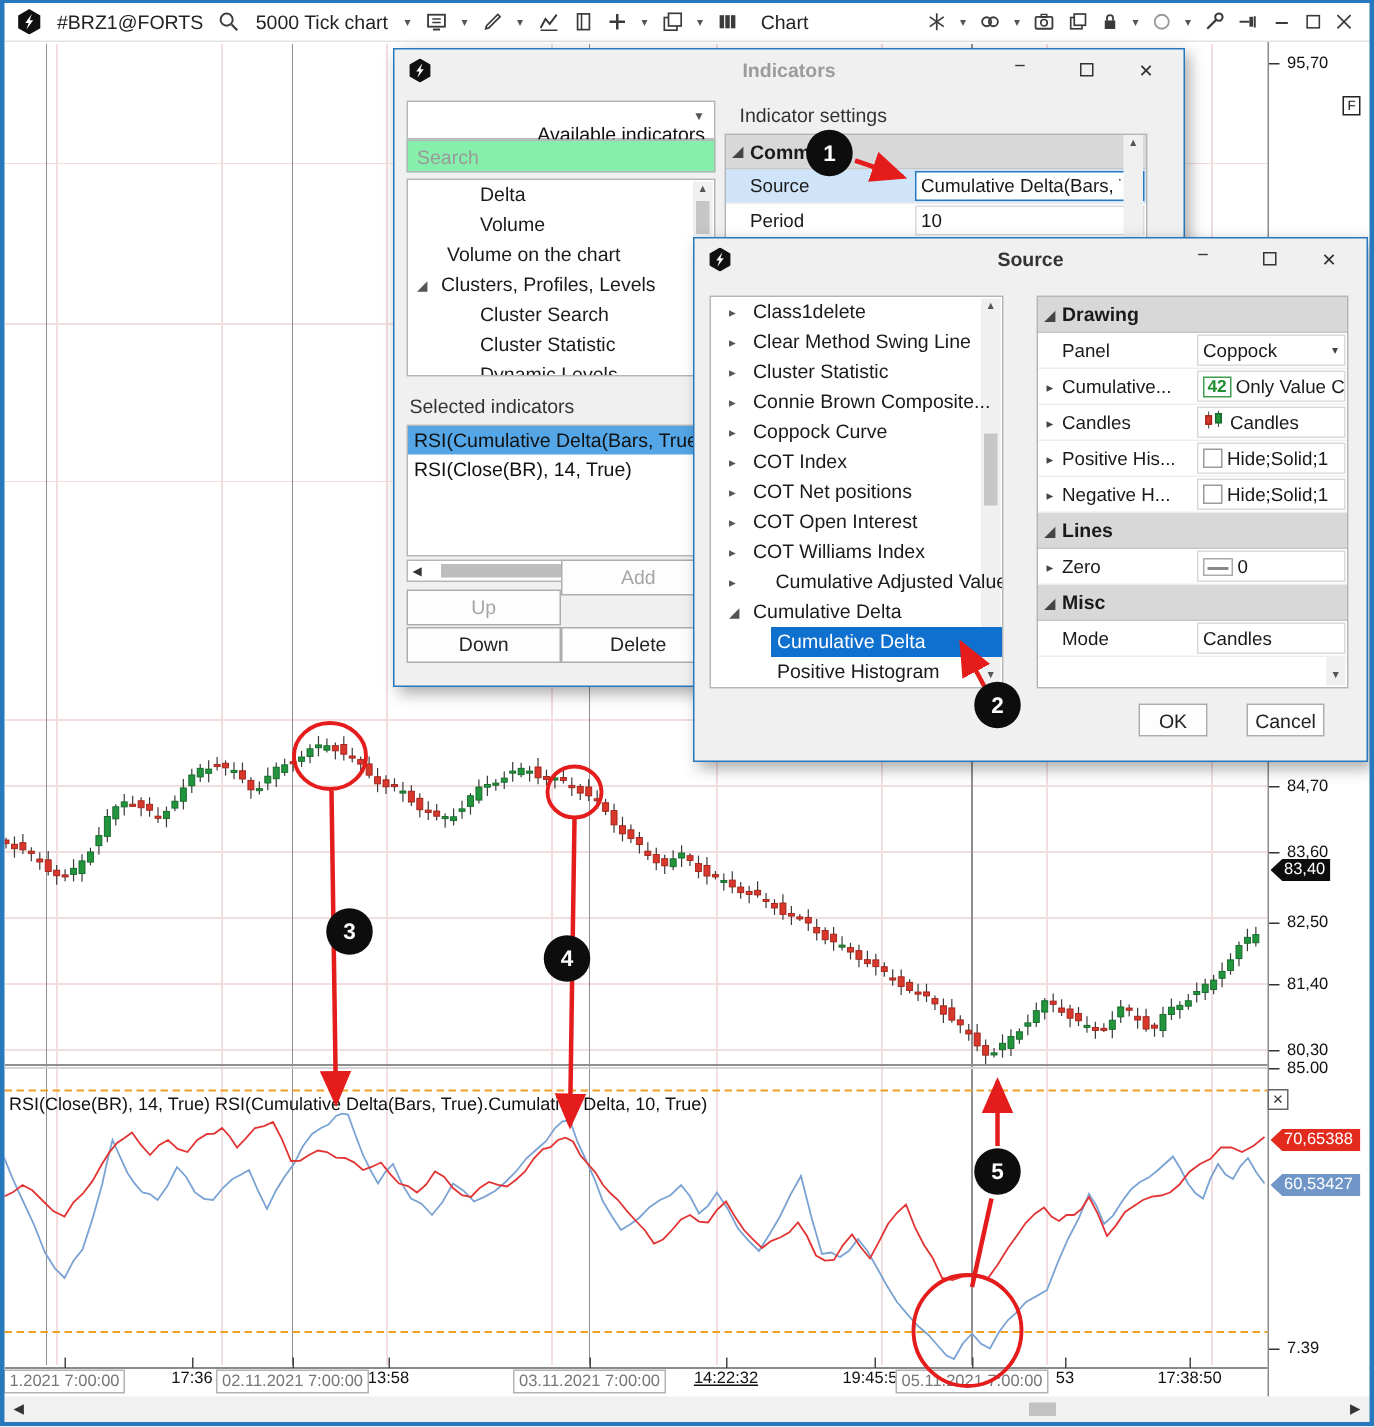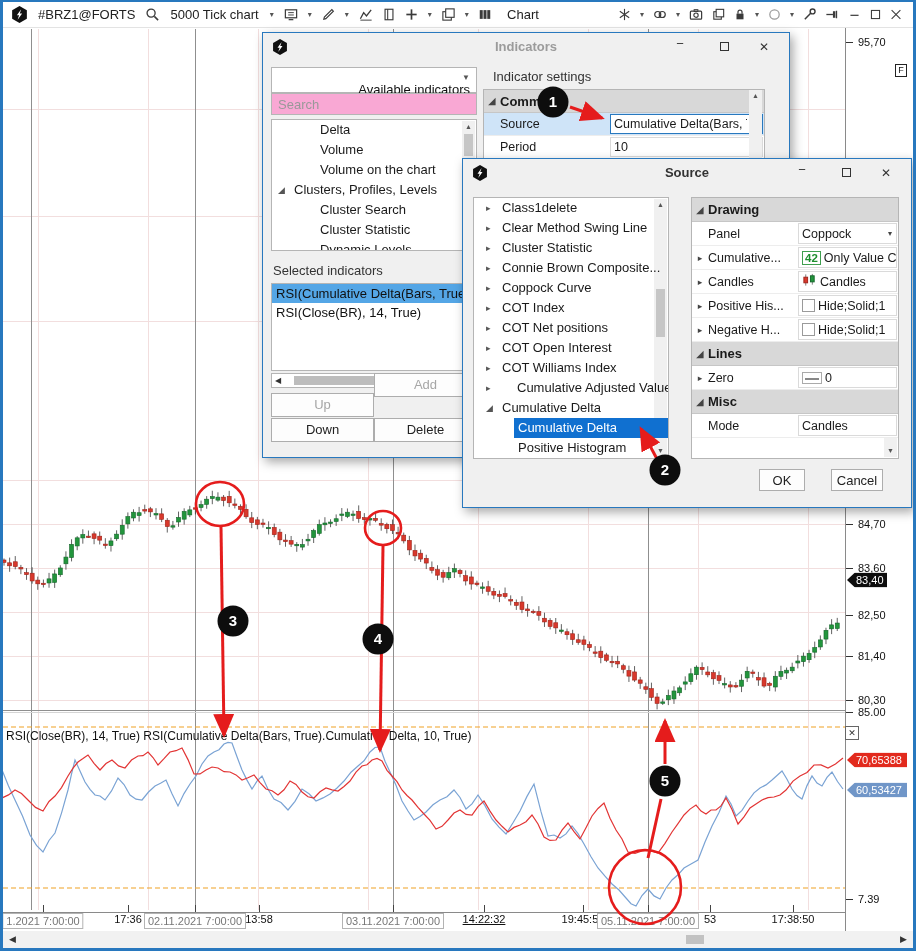--- a/index.html
+++ b/index.html
@@ -49,21 +49,21 @@
   .dlg-title-text { position:absolute; left:0; right:0; top:6px; text-align:center; font-size:13px; font-weight:bold; }
   .wbtn { position:absolute; top:4px; width:26px; height:20px; text-align:center; color:#333; }
   .wbtn.min { line-height:14px; font-size:13px; }
   .wbtn.max span { display:inline-block; width:9px; height:9px; border:1px solid #333; margin-top:5px; }
   .wbtn.cls { font-size:12px; line-height:20px; }
 
   .panel-box { position:absolute; background:#fff; border:1px solid #b5b5b5; }
   .combo { position:absolute; background:#fff; border:1px solid #b5b5b5; font-size:13px; color:#111;
            line-height:20px; padding:12px 6px;text-align:right; }
   .combo .chev { position:absolute; right:6px; top:0; font-size:8px; color:#555; line-height:20px; }
-  .search-input { position:absolute; border:1px solid #b5b5b5; background:#f9a8d4; font-size:13px; padding:0 6px;
+  .search-input { position:absolute; border:1px solid #b5b5b5; background:#86efac; font-size:13px; padding:0 6px;
                   font-family:"Liberation Sans",sans-serif; color:#333; }
   .search-input::placeholder { color:#999; }
 
   .list-row { height:20px; line-height:20px; font-size:13px; color:#1a1a1a; white-space:nowrap; overflow:hidden; position:relative; }
   .list-row .tri { position:absolute; font-size:9px; color:#555; top:0; }
   .sel-row { height:19px; line-height:19px; font-size:13px; color:#111; white-space:nowrap; overflow:hidden; padding-left:4px; }
   .sel-row.selected { background:#54a6e6; }
 
   .vsb { position:absolute; top:1px; bottom:1px; right:1px; width:13px; background:#f0f0f0; }
   .vsb .up,.vsb .dn { position:absolute; left:0; right:0; text-align:center; font-size:7px; color:#555; height:12px; line-height:12px; }
@@ -658,21 +658,21 @@
     </div>
     <input class="search-input" style="left: 8px; top: 60px; width: 206px; height: 22px;" placeholder="Search">
     <div class="panel-box" id="avail-list" style="left:8px;top:86px;width:206px;height:132px;overflow:hidden">
       <div class="vsb">
         <span class="up">▲</span>
         <div class="thumb" style="top:13px;height:22px"></div>
         <span class="dn">▼</span>
       </div>
     <div class="list-row"><span style="padding-left: 48px;">Delta</span></div>
         <div class="list-row"><span style="padding-left: 48px;">Volume</span></div>
-        <div class="list-row"><span style="padding-left: 48px;">Volume on the chart</span></div>
+        <div class="list-row"><span style="padding-left: 26px;">Volume on the chart</span></div>
         <div class="list-row"><span class="tri" style="left: 6px;">◢</span><span style="padding-left: 22px;">Clusters, Profiles, Levels</span></div>
         <div class="list-row"><span style="padding-left: 48px;">Cluster Search</span></div>
         <div class="list-row"><span style="padding-left: 48px;">Cluster Statistic</span></div>
         <div class="list-row"><span style="padding-left: 48px;">Dynamic Levels</span></div>
       </div>
 
     <div class="grid-header-label" style="left:10px;top:230px">Selected indicators</div>
     <div class="panel-box" id="sel-list" style="left:8px;top:250px;width:206px;height:88px;overflow:hidden">
         <div class="sel-row selected">RSI(Cumulative Delta(Bars, True).Cu</div>
         <div class="sel-row">RSI(Close(BR), 14, True)</div>

